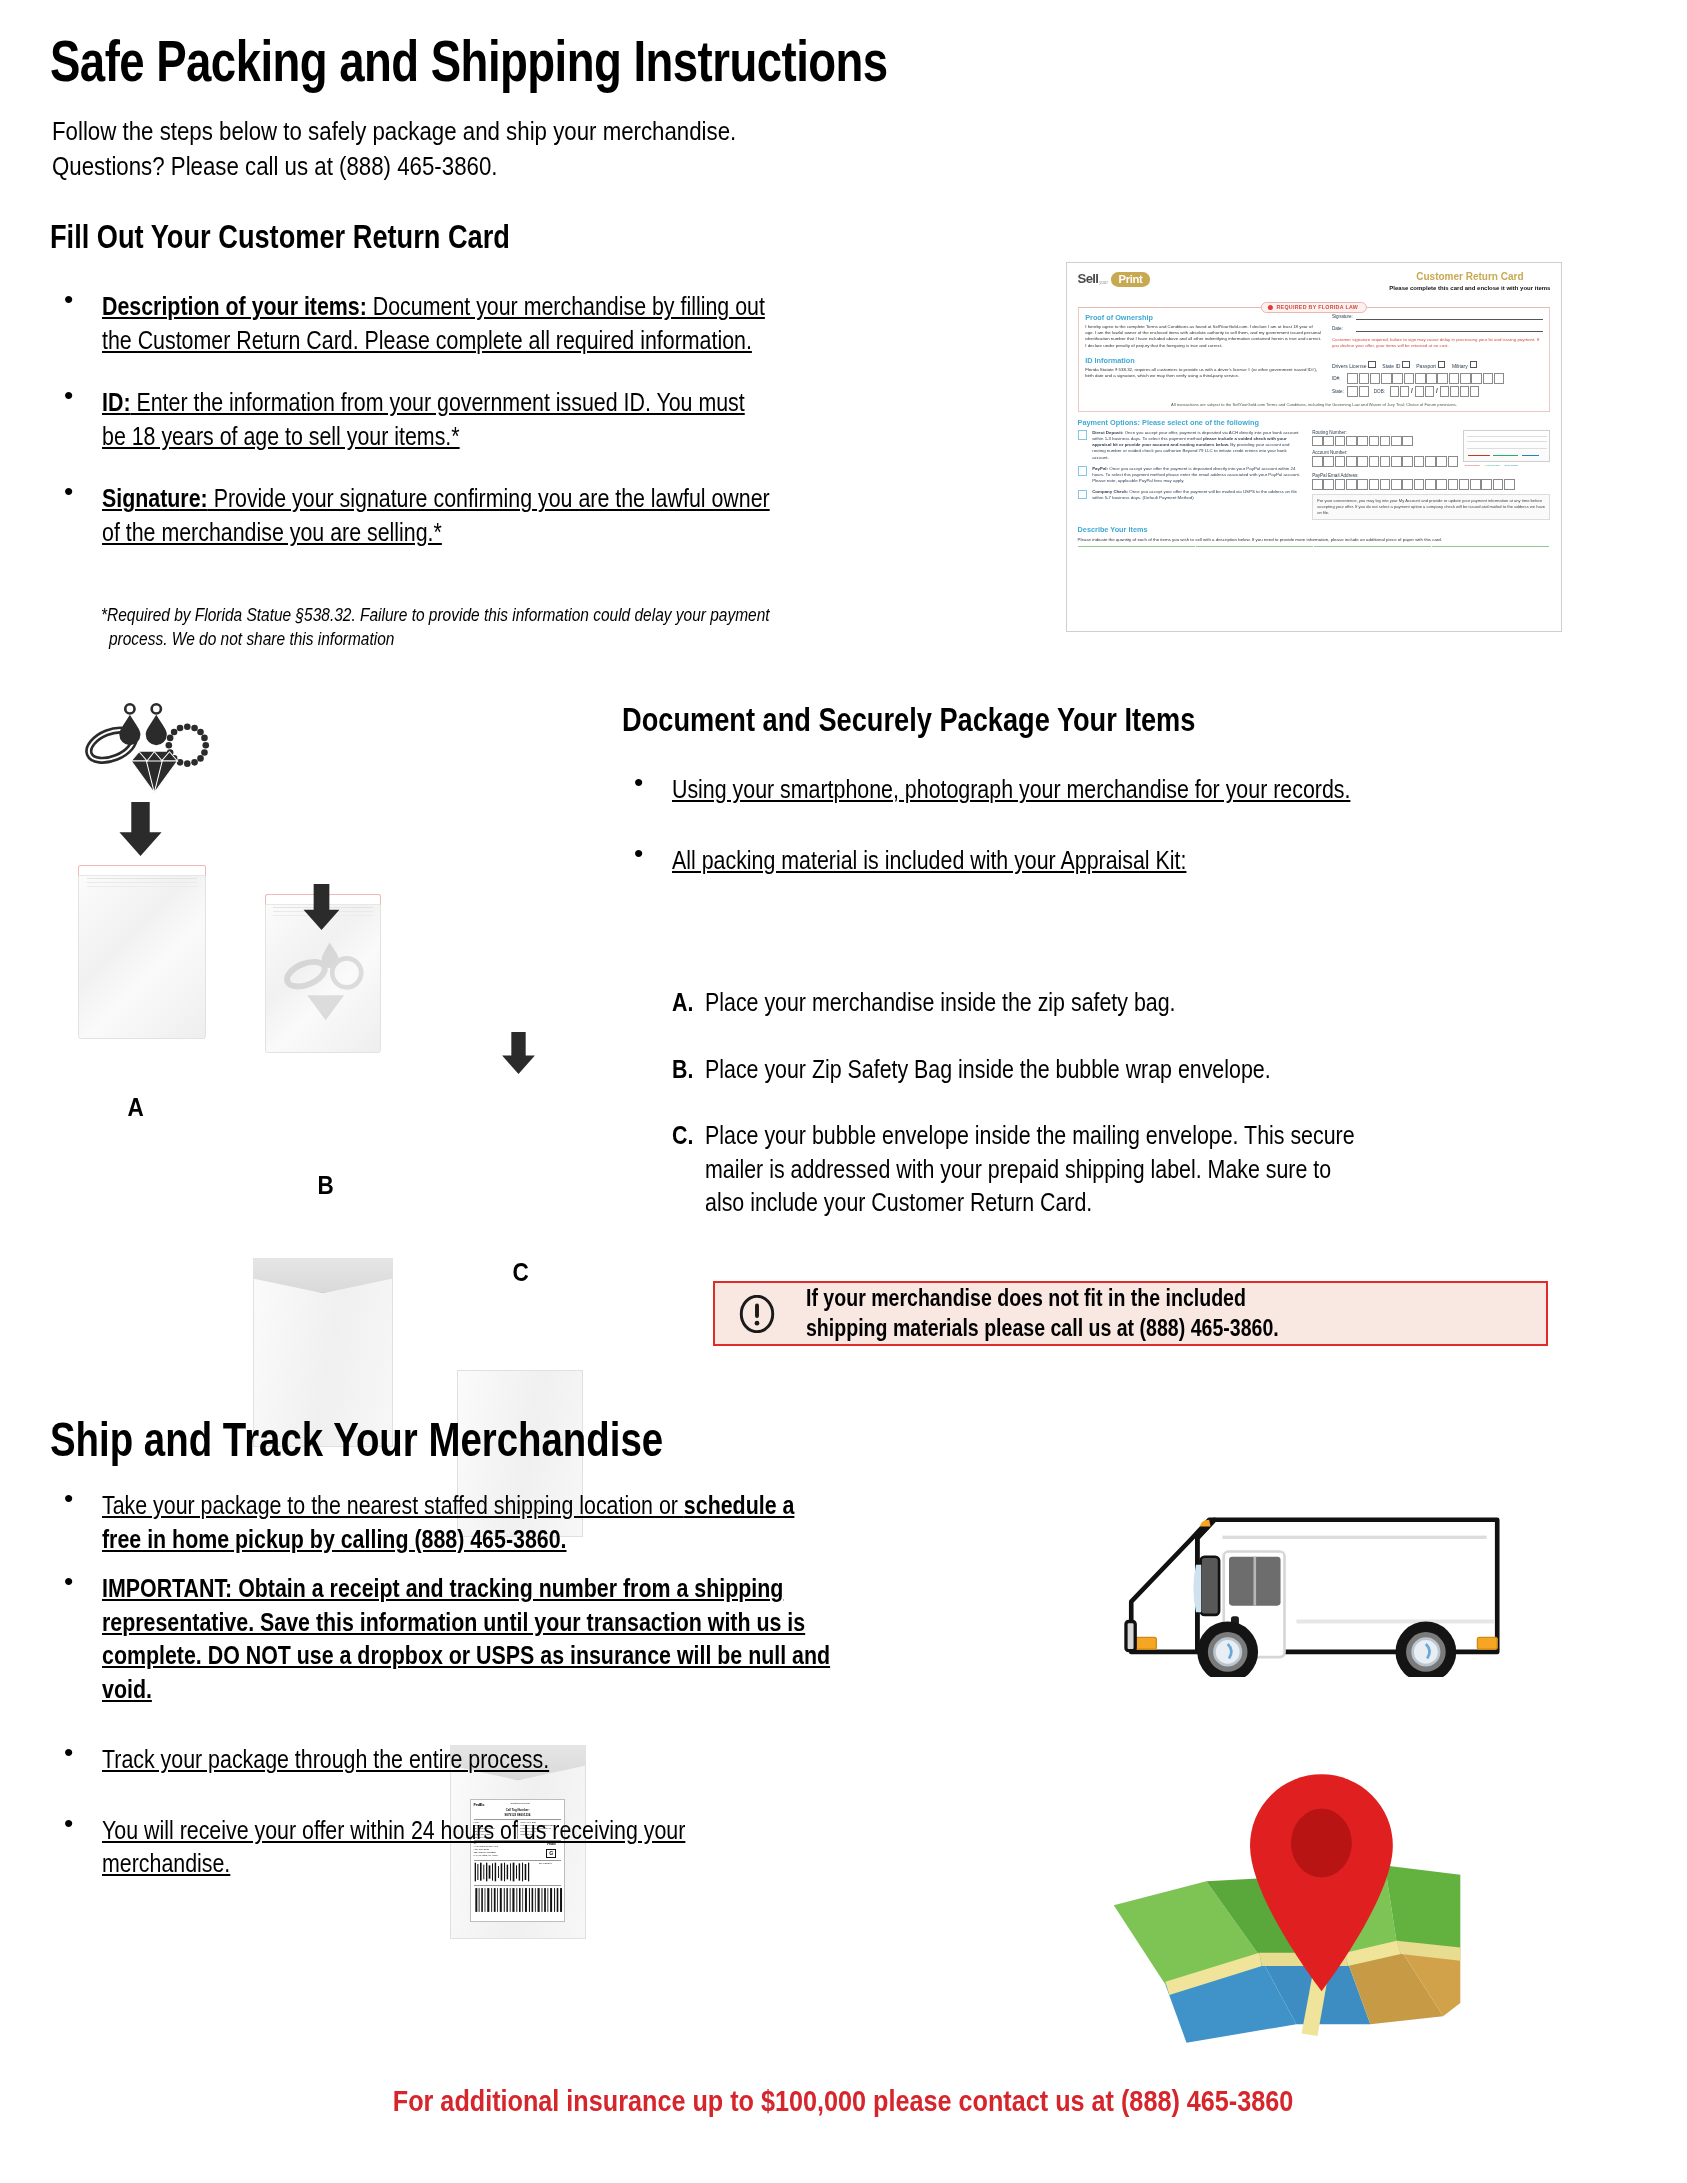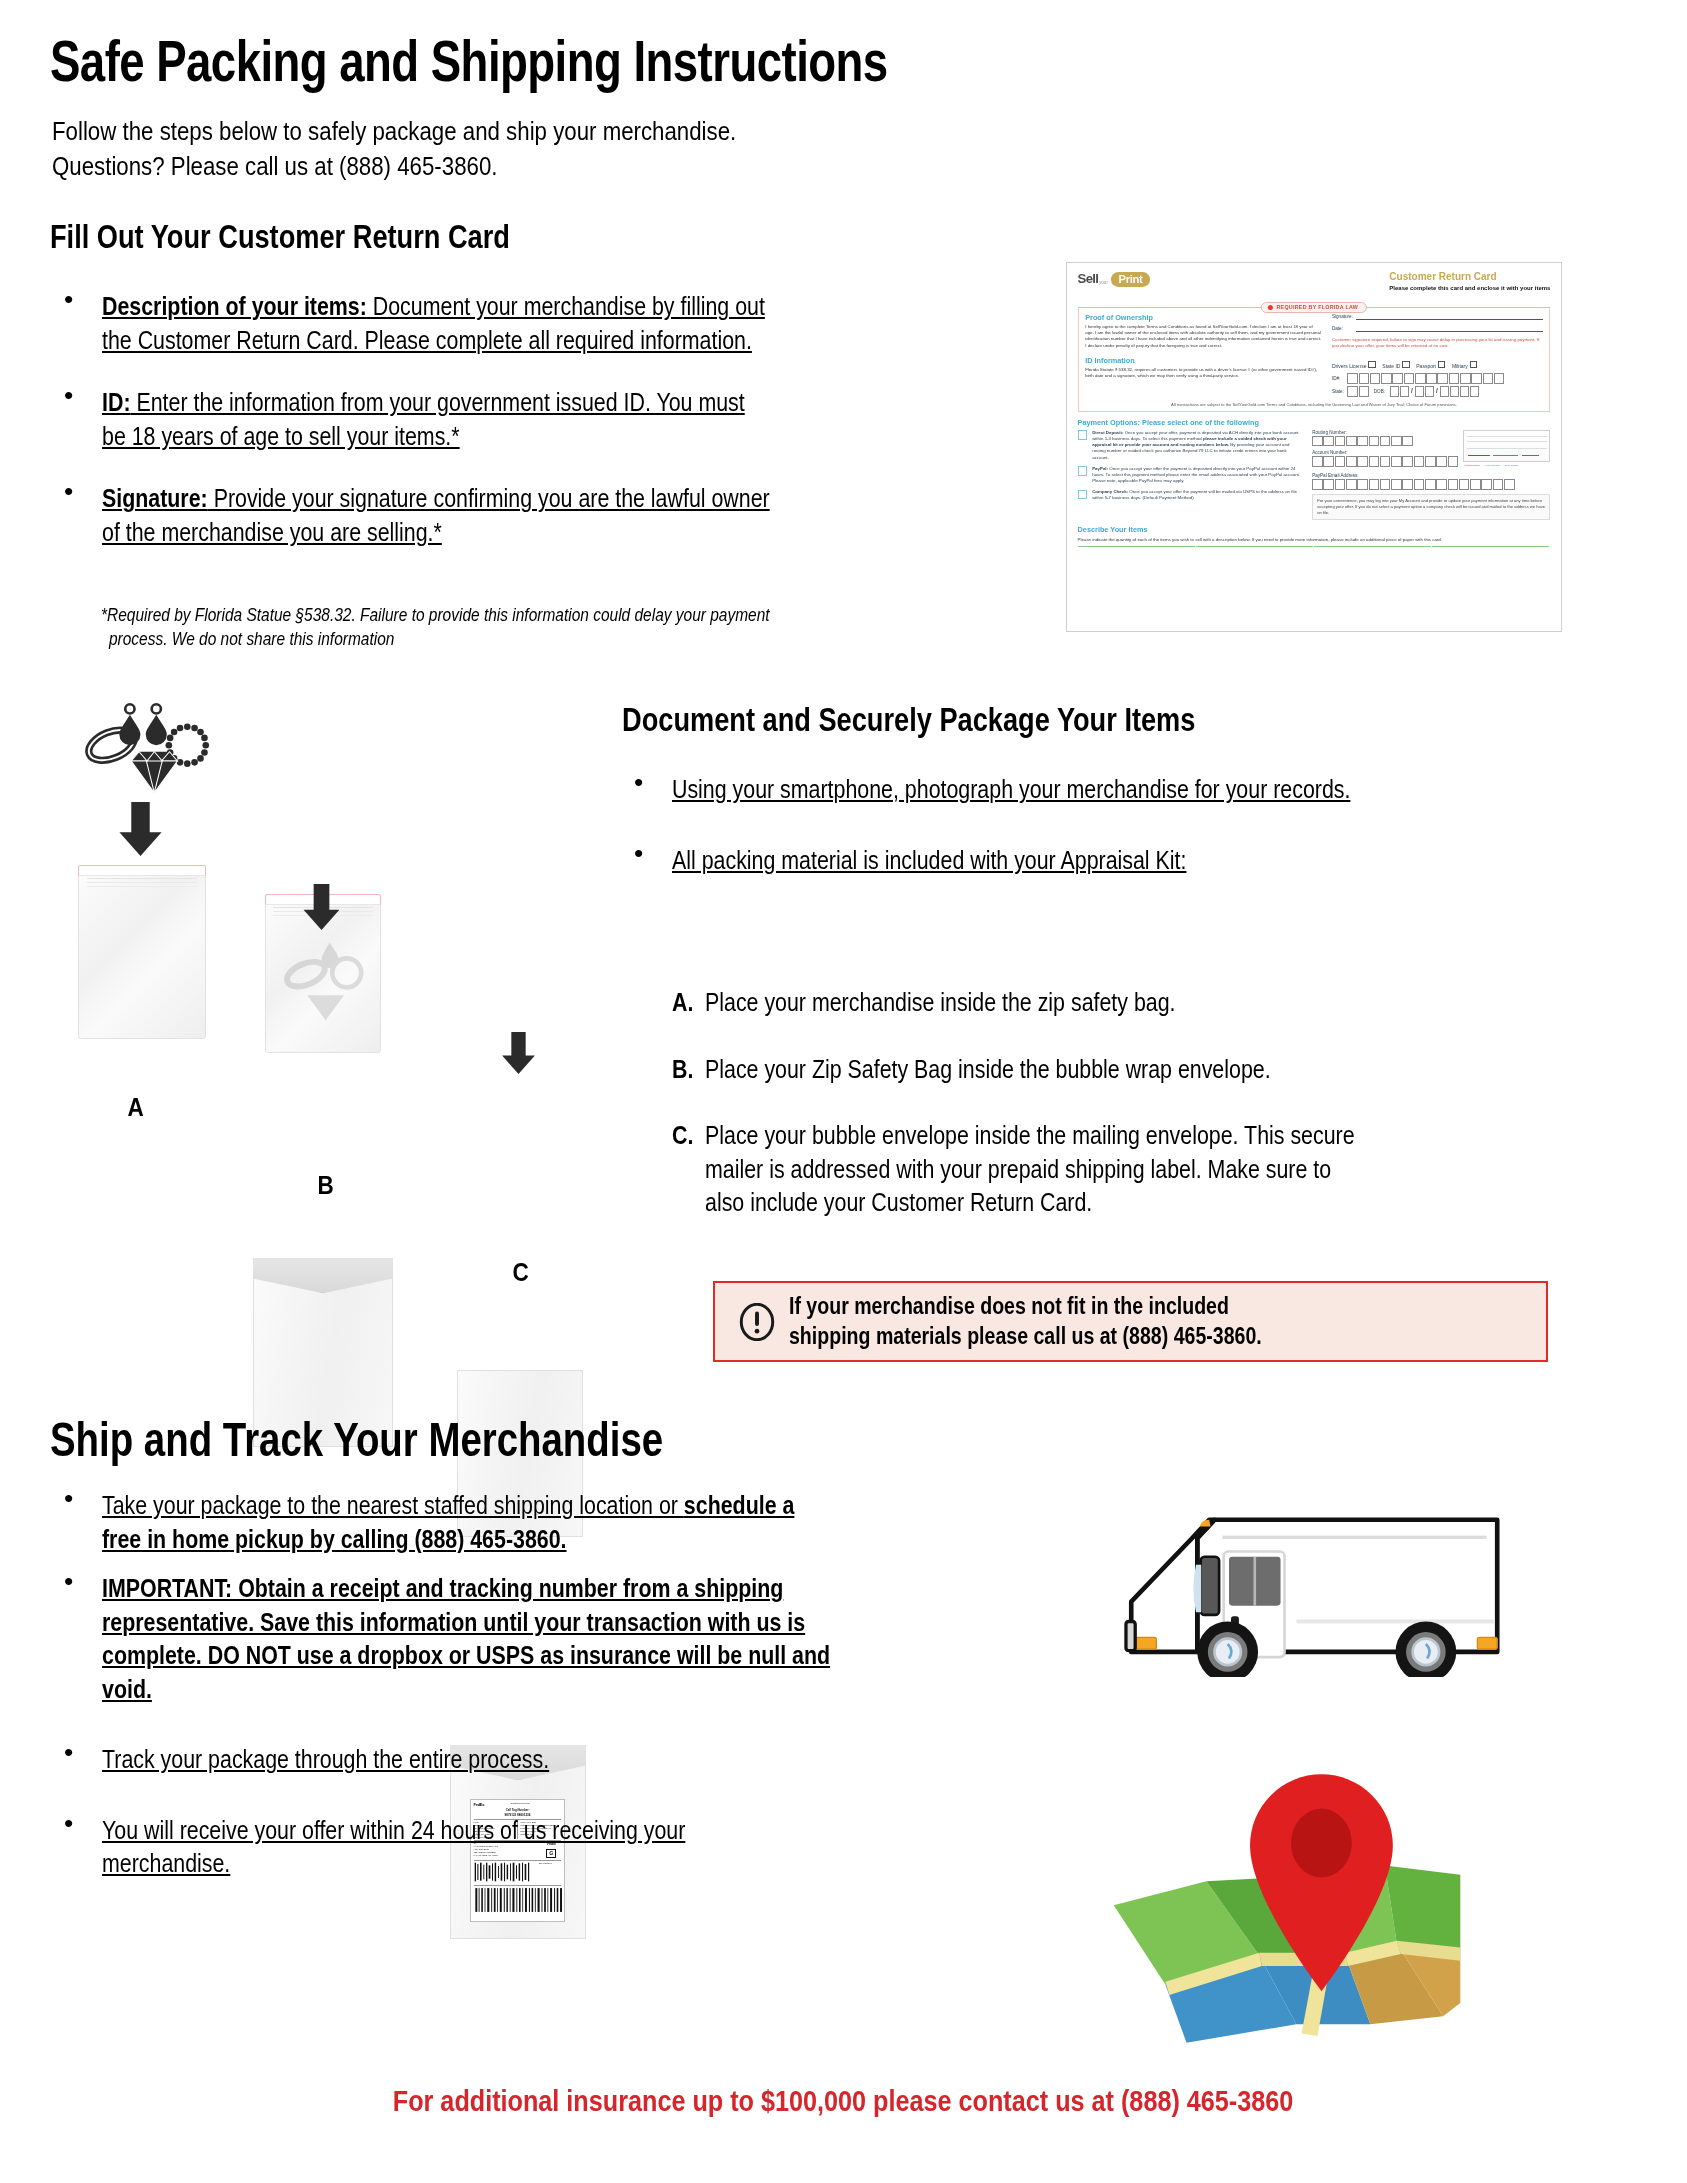--- a/index.html
+++ b/index.html
@@ -62,21 +62,21 @@
     overflow:hidden;
   }
   .crc-head { display:flex; justify-content:space-between; align-items:flex-start; }
   .logo { display:flex; align-items:center; gap:2px; }
   .logo .sell { font-size:13.2px; font-weight:bold; color:#4b4b4b; letter-spacing:-0.7px; }
   .logo .your { font-size:4.6px; color:#9a9a9a; position:relative; top:3.3px; left:-1.3px;}
   .logo .goldpill {
     background:#c8a951; color:#fff; font-size:11.2px; font-weight:bold;
     padding:0.7px 7.3px; border-radius:7.3px; letter-spacing:-0.3px;
   }
-  .crc-title { text-align:left; }
+  .crc-title { text-align:center; }
   .crc-title .t1 { color:#c8a951; font-size:10px; font-weight:bold; }
   .crc-title .t2 { color:#111; font-size:6px; font-weight:bold; margin-top:1.3px; }
 
   .flbadge-row { position:relative; margin-top:9.3px; height:10.6px; }
   .flbadge-row .hr { position:absolute; top:5.3px; left:0; right:0; height:0.7px; background:#e8b7b0; }
   .flbadge {
     position:absolute; left:50%; transform:translateX(-50%); top:0;
     background:#fdf1ef; border:0.7px solid #e8b7b0; border-radius:6px;
     color:#d0483c; font-size:5.3px; font-weight:bold; letter-spacing:0.3px;
     padding:1.3px 8px 1.3px 6px; display:flex; align-items:center; gap:3.3px; white-space:nowrap;
@@ -144,23 +144,23 @@
     position:absolute; left:-0.7px; right:-0.7px; top:-0.7px; height:34px;
     background:linear-gradient(#e6e6e6,#d9d9d9);
     clip-path:polygon(0 0,100% 0,100% 58%,50% 100%,0 58%);
     border-bottom:0.7px solid #cfcfcf;
   }
   .arrow-down { position:absolute; }
   .letter { position:absolute; font-size:26.5px; font-weight:bold; transform:scaleX(0.85); }
 
   
   .warn {
-    position:absolute; left:713px; top:1281px; width:835px; height:81px;
+    position:absolute; left:713px; top:1281px; width:835px; height:65px;
     background:#f9e7e2; border:2px solid #e02b2b; box-sizing:border-box;
-    display:flex; align-items:center; gap:13px; padding:0 22.5px;
+    display:flex; align-items:center; gap:30px; padding:0 22.5px;
   }
   .warn .wtxt { font-size:23px; font-weight:bold; line-height:1.28; transform:scaleX(0.85); transform-origin:left center; white-space:nowrap;}
 
   
   .footer {
     position:absolute; left:0; right:0; top:2084px; text-align:center;
     color:#d6252b; font-size:30px; font-weight:bold; white-space:nowrap;
   }
   .footer span { display:inline-block; transform:scaleX(0.84); }
 </style>

